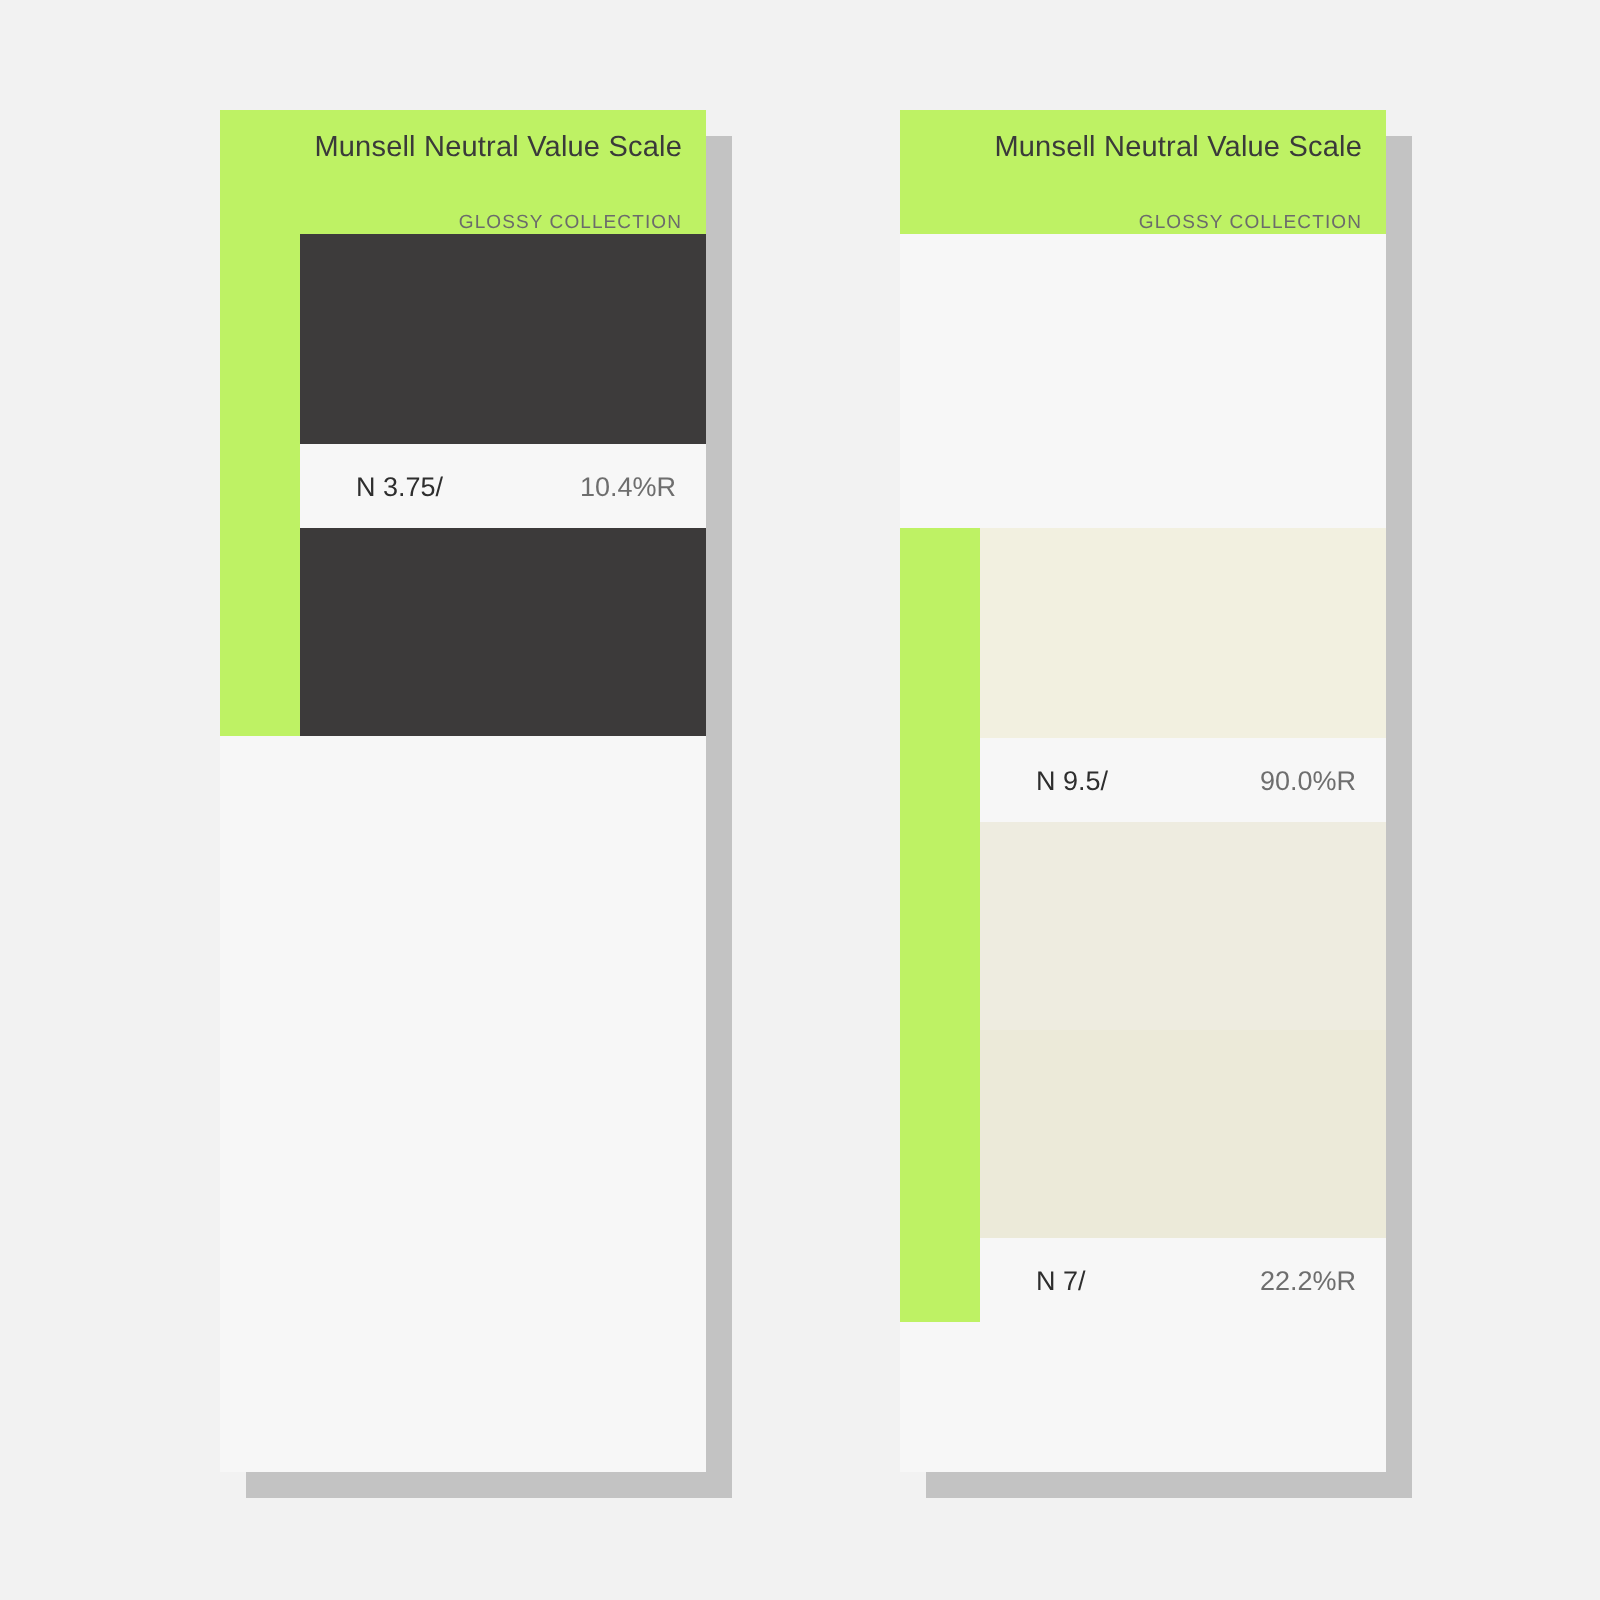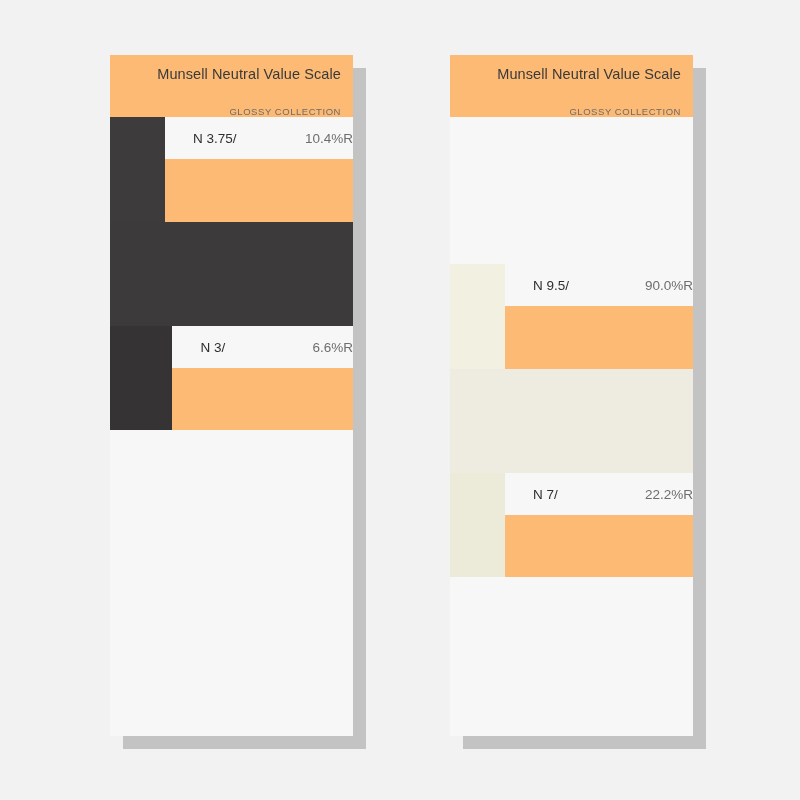--- a/index.html
+++ b/index.html
@@ -38,21 +38,21 @@
     height: 681px;
     background: #c3c3c3;
   }
 
   .card {
     position: absolute;
     left: 0;
     top: 0;
     width: 243px;
     height: 681px;
-    background: #fdba74;
+    background: #bef264;
     overflow: hidden;
     display: flex;
     flex-direction: column;
   }
 
   .card-header {
     height: 62px;
     box-sizing: border-box;
     padding: 9px 12px 0 0;
     text-align: right;
@@ -75,21 +75,22 @@
   }
 
   .swatch-stack {
     flex: 1 1 auto;
     display: flex;
     flex-direction: column;
   }
 
   .swatch-block {
     display: flex;
-    flex-direction: row;
+    flex-direction: column;
+    margin-left: 40px;
   }
   .swatch-chip {
     width: 100%;
   }
   .swatch-label {
     height: 42px;
     background: #f7f7f7;
     display: flex;
     align-items: center;
     box-sizing: border-box;
@@ -134,27 +135,20 @@
             <span class="swatch-notation">N 3.75/</span>
             <span class="swatch-reflectance">10.4%R</span>
           </div>
         </div>
 
         <div class="swatch-block">
           <div class="swatch-chip" style="height:104px;background:#3c3a3a;"></div>
         </div>
 
 
-        <div class="swatch-block">
-          <div class="swatch-chip" style="height:104px;background:#353333;"></div>
-          <div class="swatch-label">
-            <span class="swatch-notation">N 3/</span>
-            <span class="swatch-reflectance">6.6%R</span>
-          </div>
-        </div>
 
         <div class="card-footer"></div>
       </div>
     </div>
   </div>
 
   <div class="card-wrap right">
     <div class="card-shadow"></div>
     <div class="card">
       <div class="card-header">

